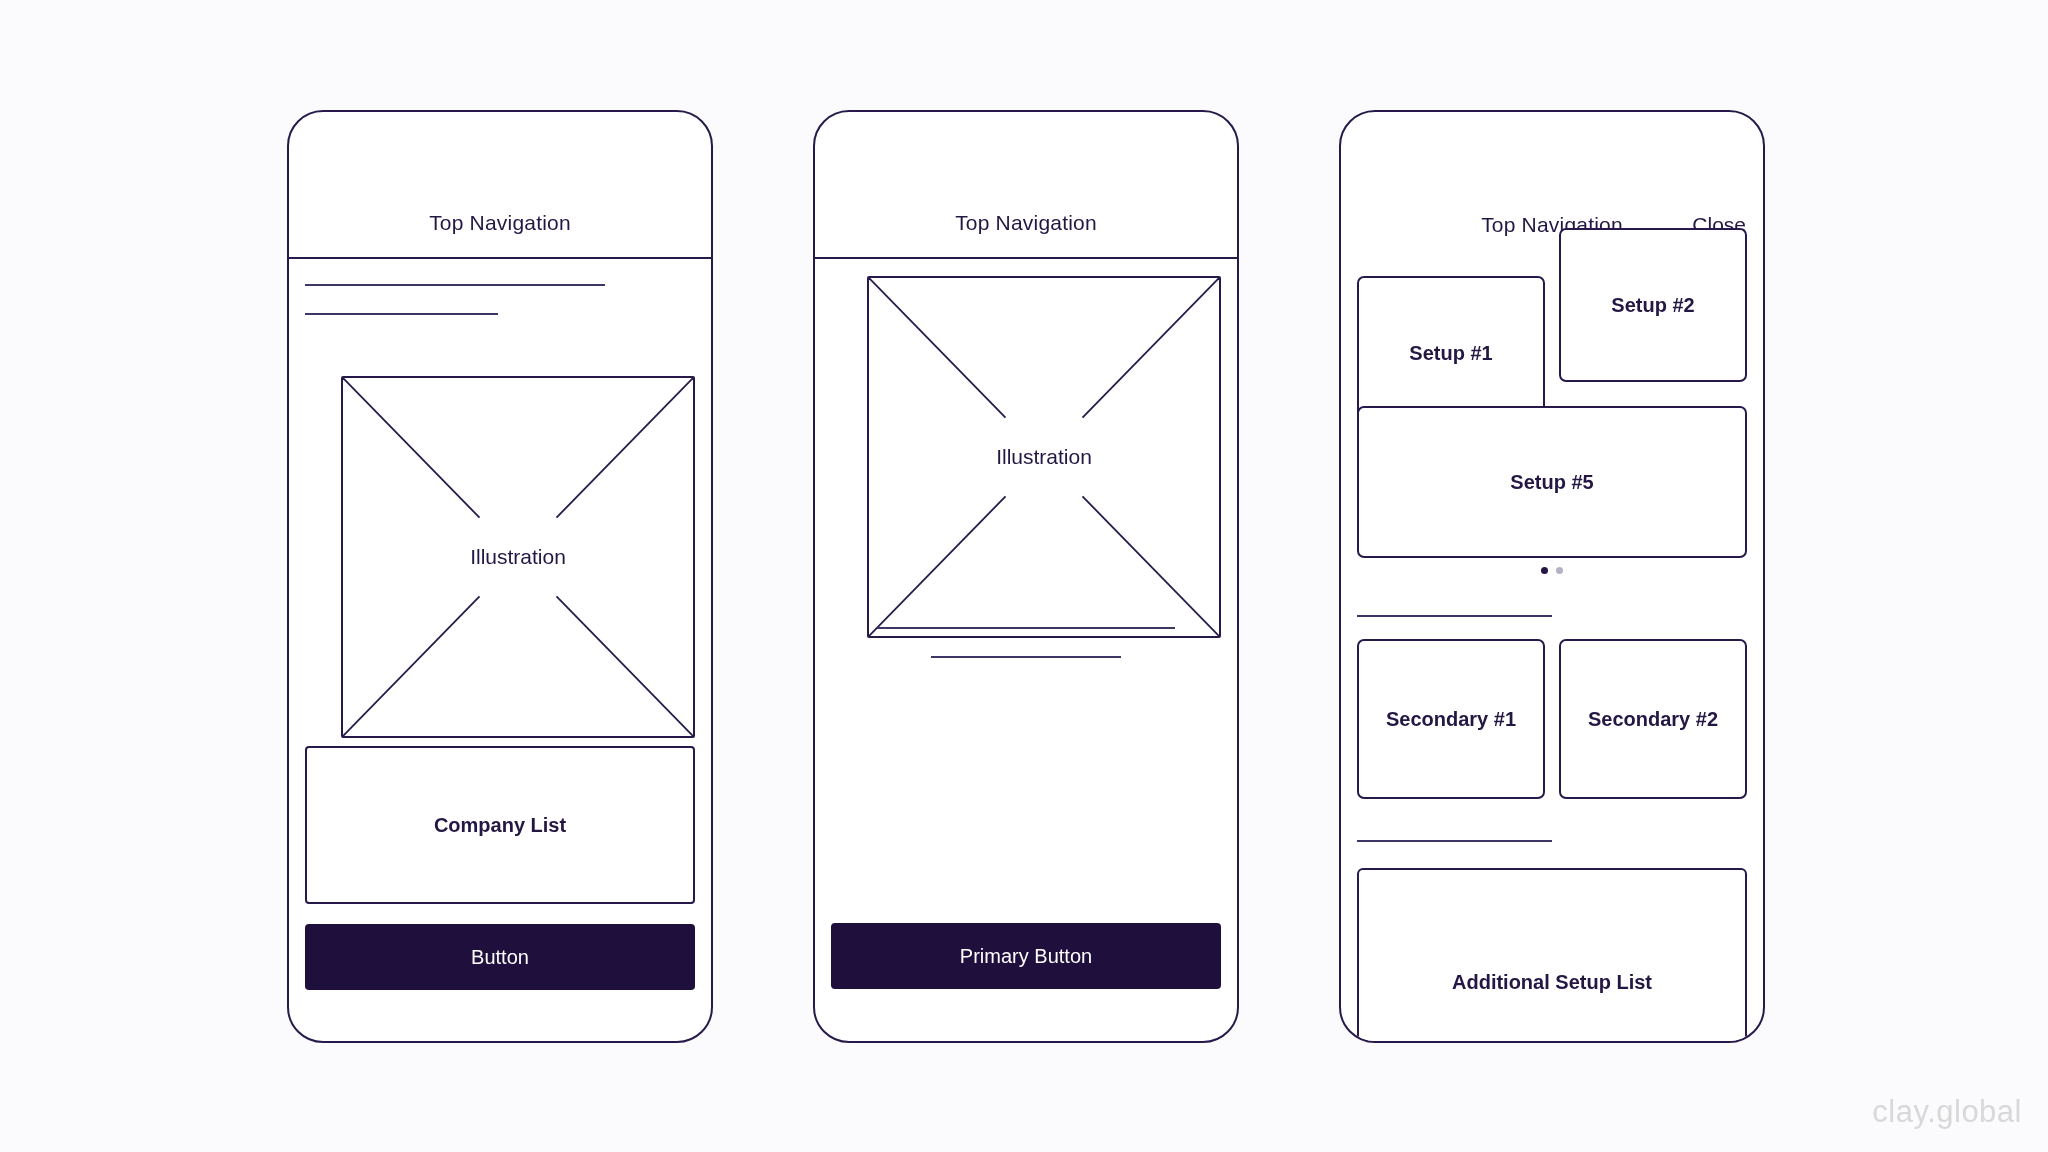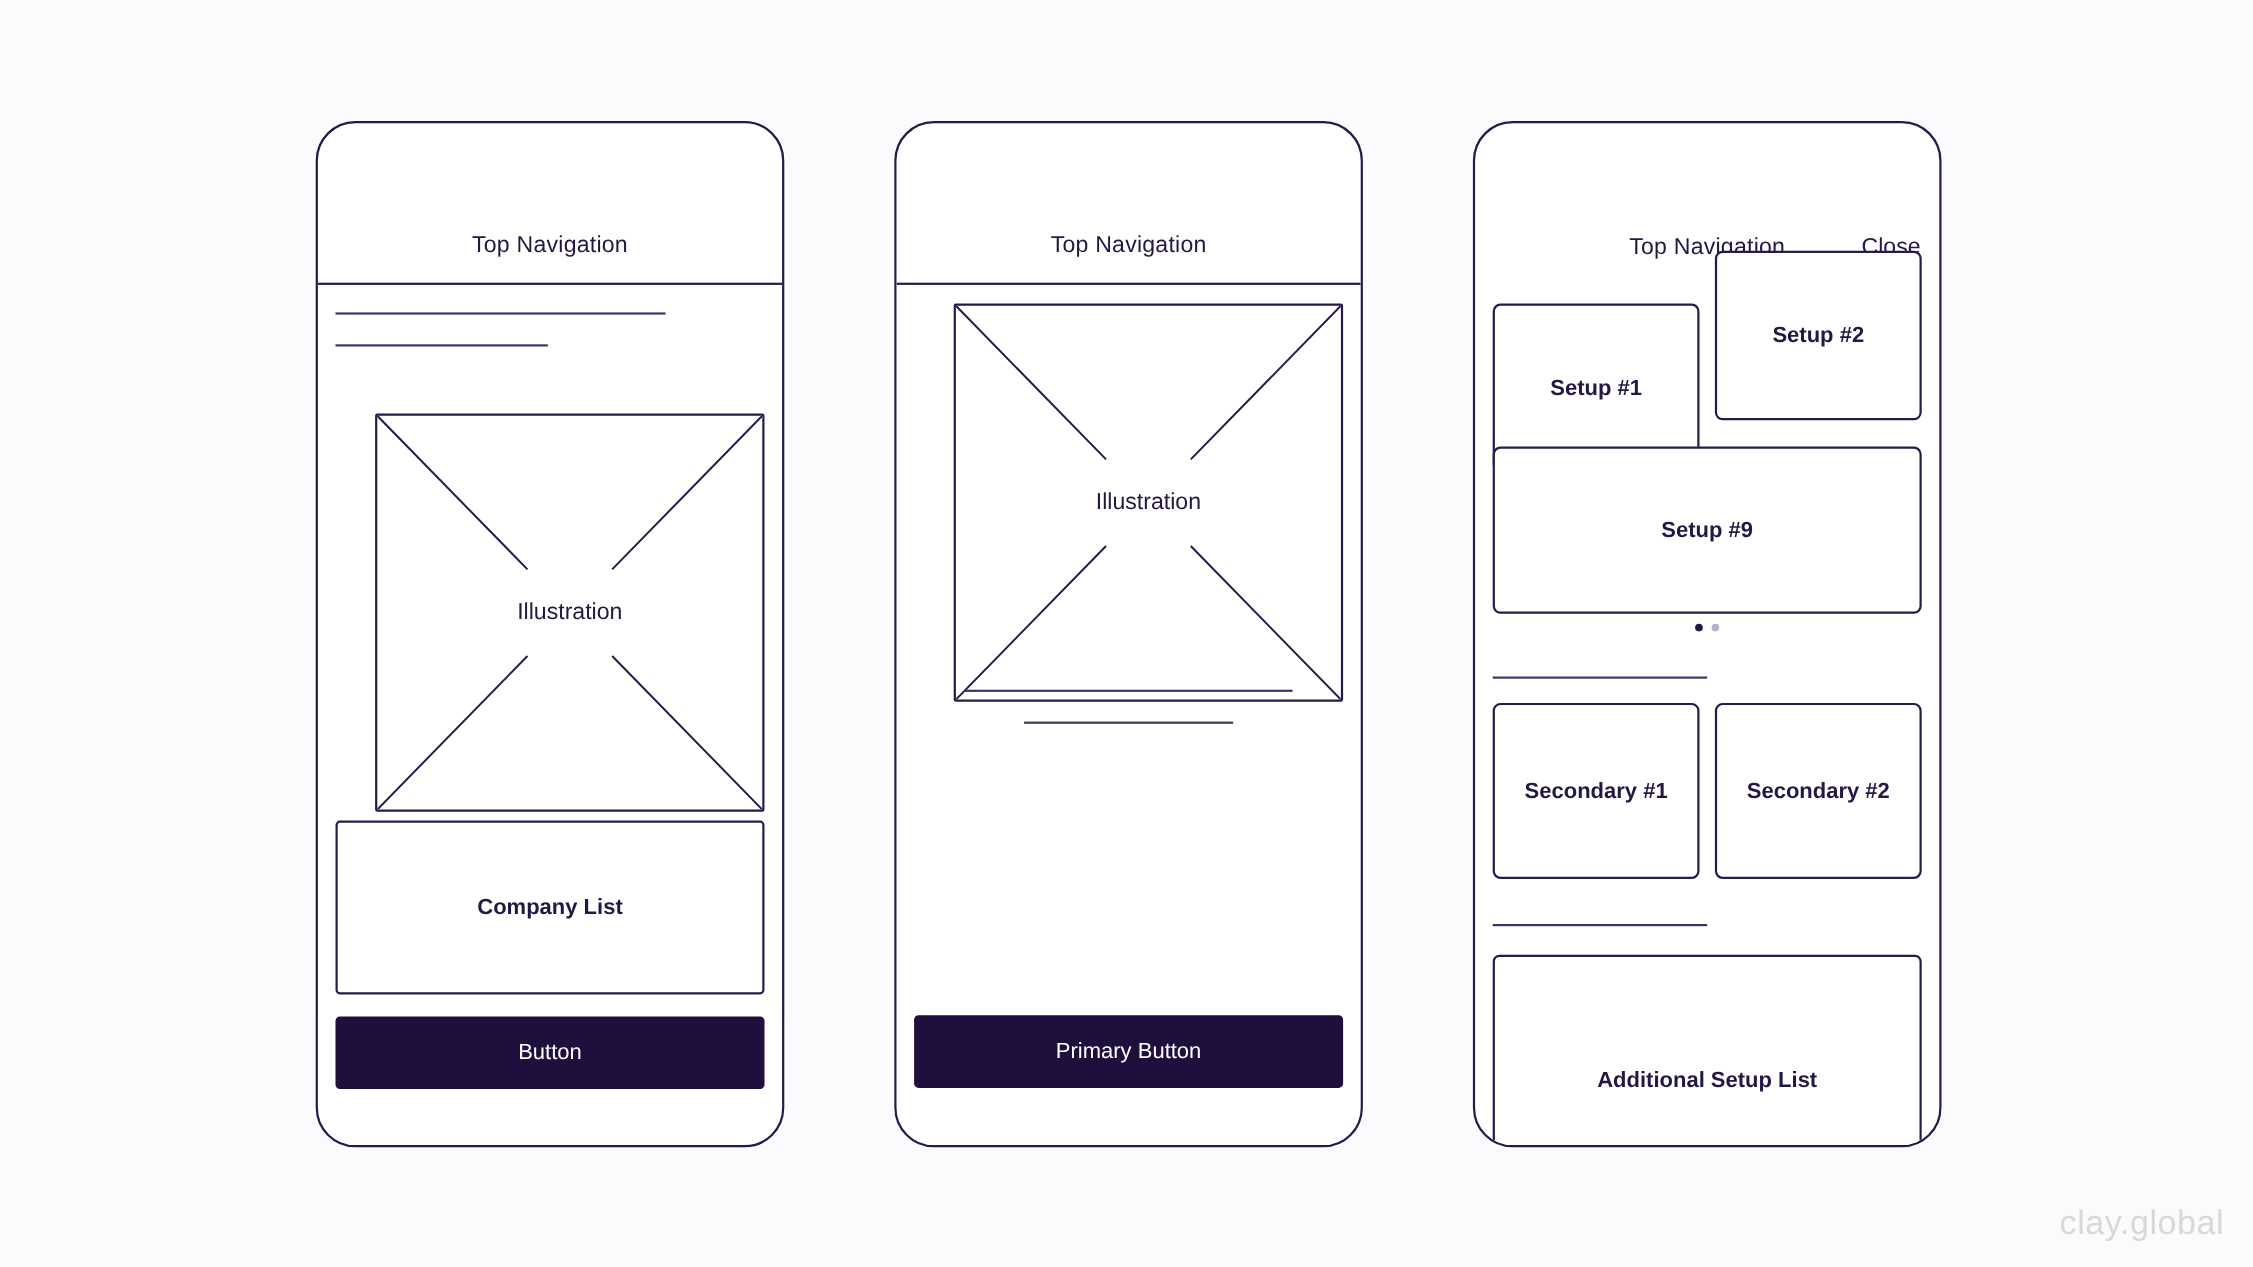--- a/index.html
+++ b/index.html
@@ -149,21 +149,21 @@
   </div>
 
   <div class="phone phone-3">
     <div class="nav">
       <span class="nav-title">Top Navigation</span>
       <span class="nav-action">Close</span>
     </div>
 
     <div class="card p3-setup1">Setup #1</div>
     <div class="card p3-setup2">Setup #2</div>
-    <div class="card p3-setup3">Setup #9</div>
+    <div class="card p3-setup3">Setup #5</div>
 
     <div class="p3-dots">
       <span class="dot active"></span>
       <span class="dot inactive"></span>
     </div>
 
     <div class="ph-line p3-line1"></div>
 
     <div class="card p3-sec1">Secondary #1</div>
     <div class="card p3-sec2">Secondary #2</div>

